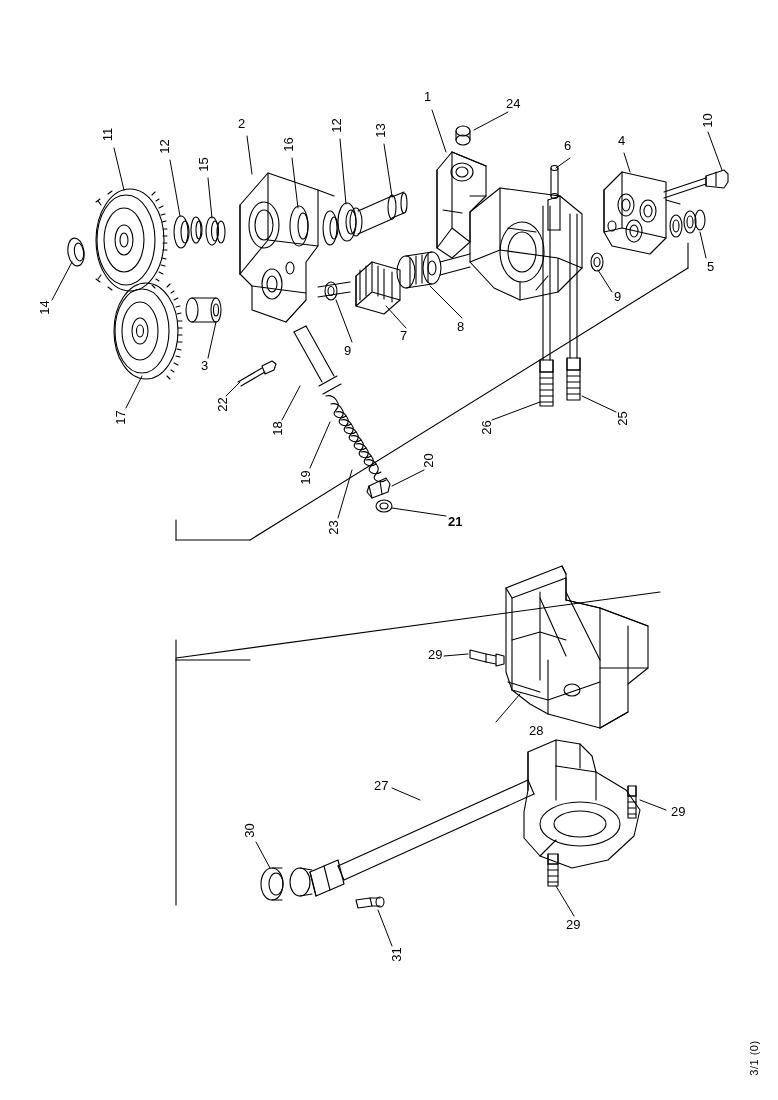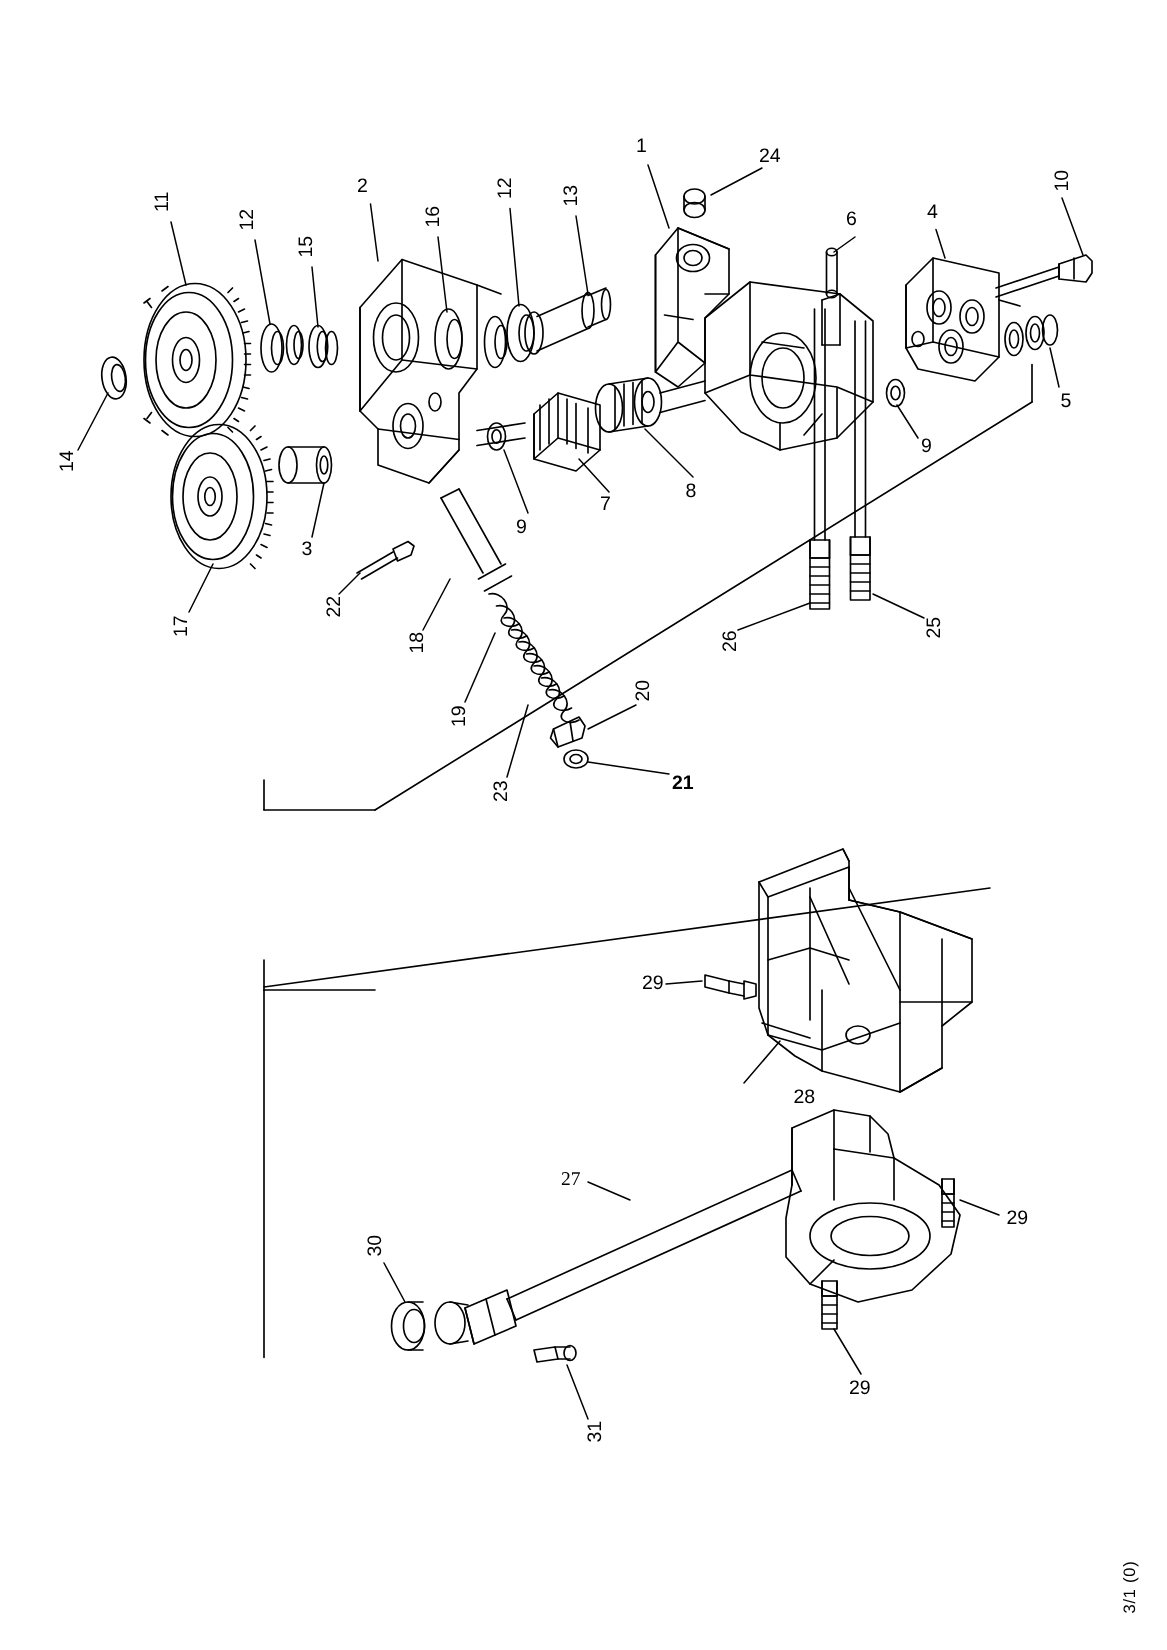--- a/index.html
+++ b/index.html
@@ -412,21 +412,21 @@
   <div class="callout rot" style="left:326px; top:521px;">23</div>
   <div class="callout rot" style="left:421px; top:454px;">20</div>
   <div class="callout" style="left:448px; top:515px;font-weight:bold;">21</div>
   <div class="callout" style="left:344px; top:344px;">9</div>
   <div class="callout" style="left:400px; top:329px;">7</div>
   <div class="callout" style="left:457px; top:320px;">8</div>
   <div class="callout rot" style="left:479px; top:421px;">26</div>
   <div class="callout rot" style="left:615px; top:412px;">25</div>
   <div class="callout" style="left:428px; top:648px;">29</div>
   <div class="callout" style="left:484px; top:724px;margin-left:45px;">28</div>
-  <div class="callout" style="left:374px; top:779px;font-family:Liberation Serif, serif;">27</div>
+  <div class="callout" style="left:374px; top:779px;">27</div>
   <div class="callout" style="left:671px; top:805px;">29</div>
   <div class="callout rot" style="left:242px; top:824px;">30</div>
   <div class="callout" style="left:566px; top:918px;">29</div>
   <div class="callout rot" style="left:389px; top:948px;">31</div>
 
   <div class="code-wrap">
     <span>3/1 (0)</span>
   </div>
 
 </div>

